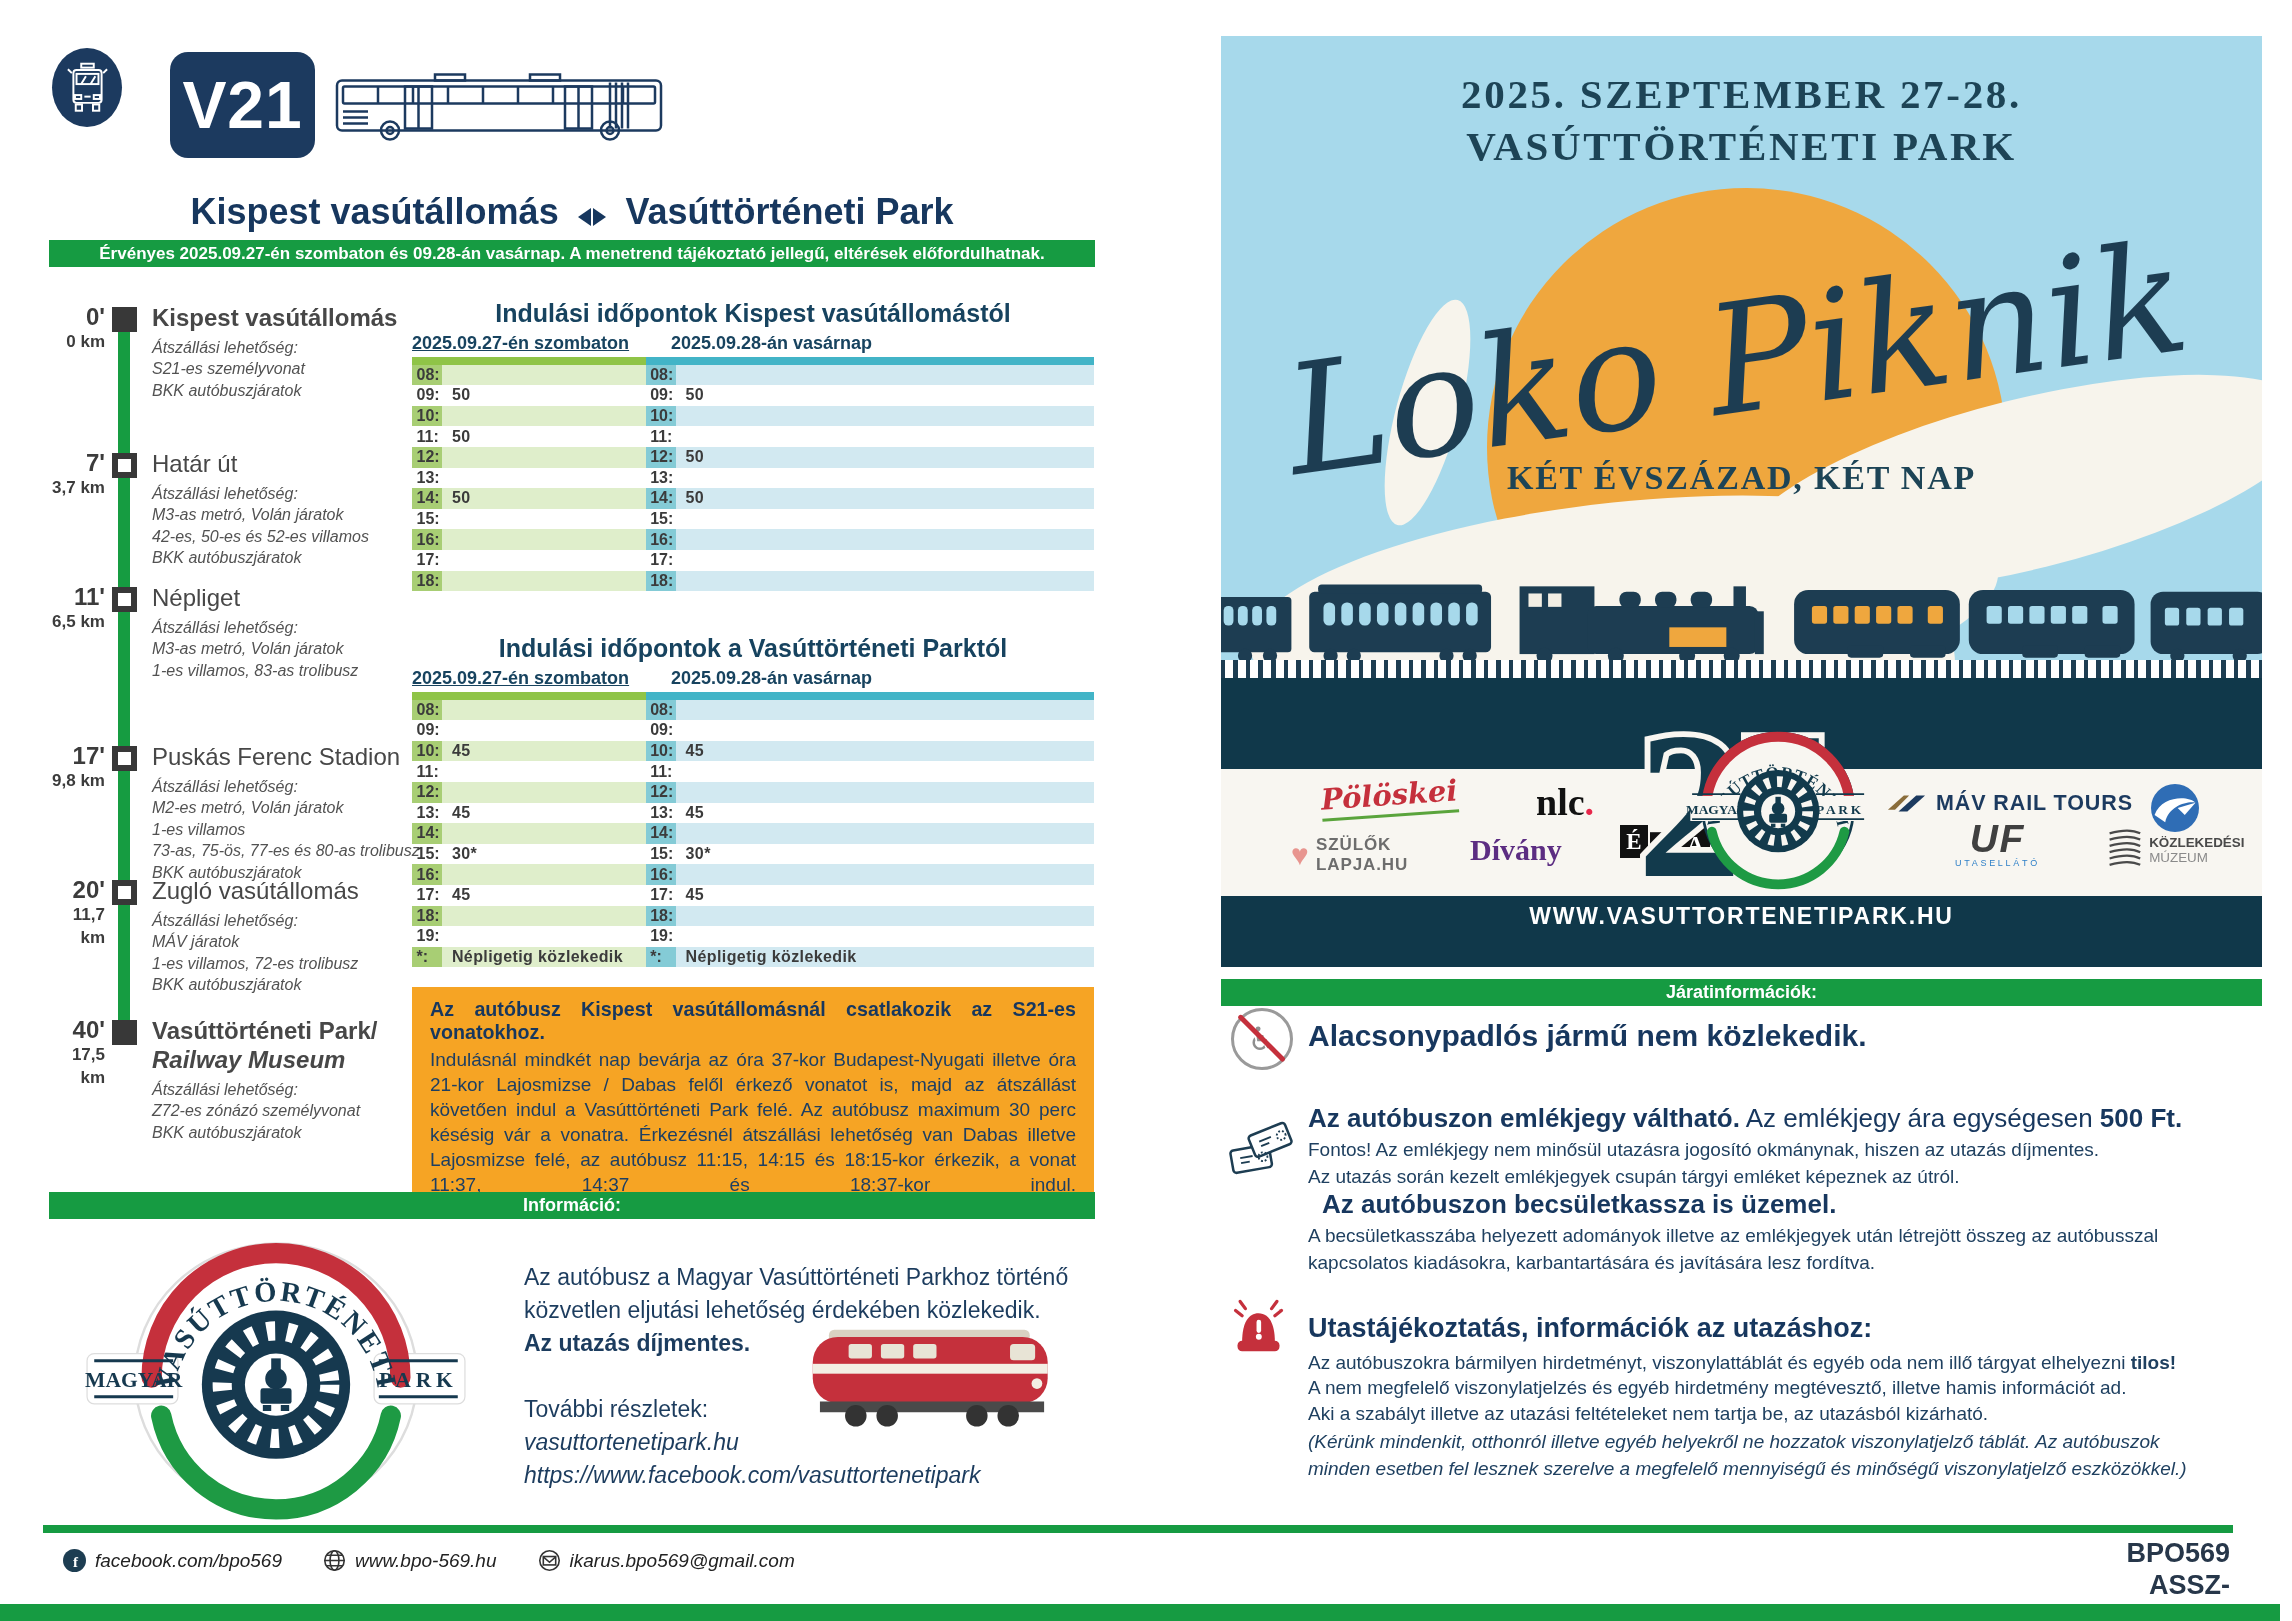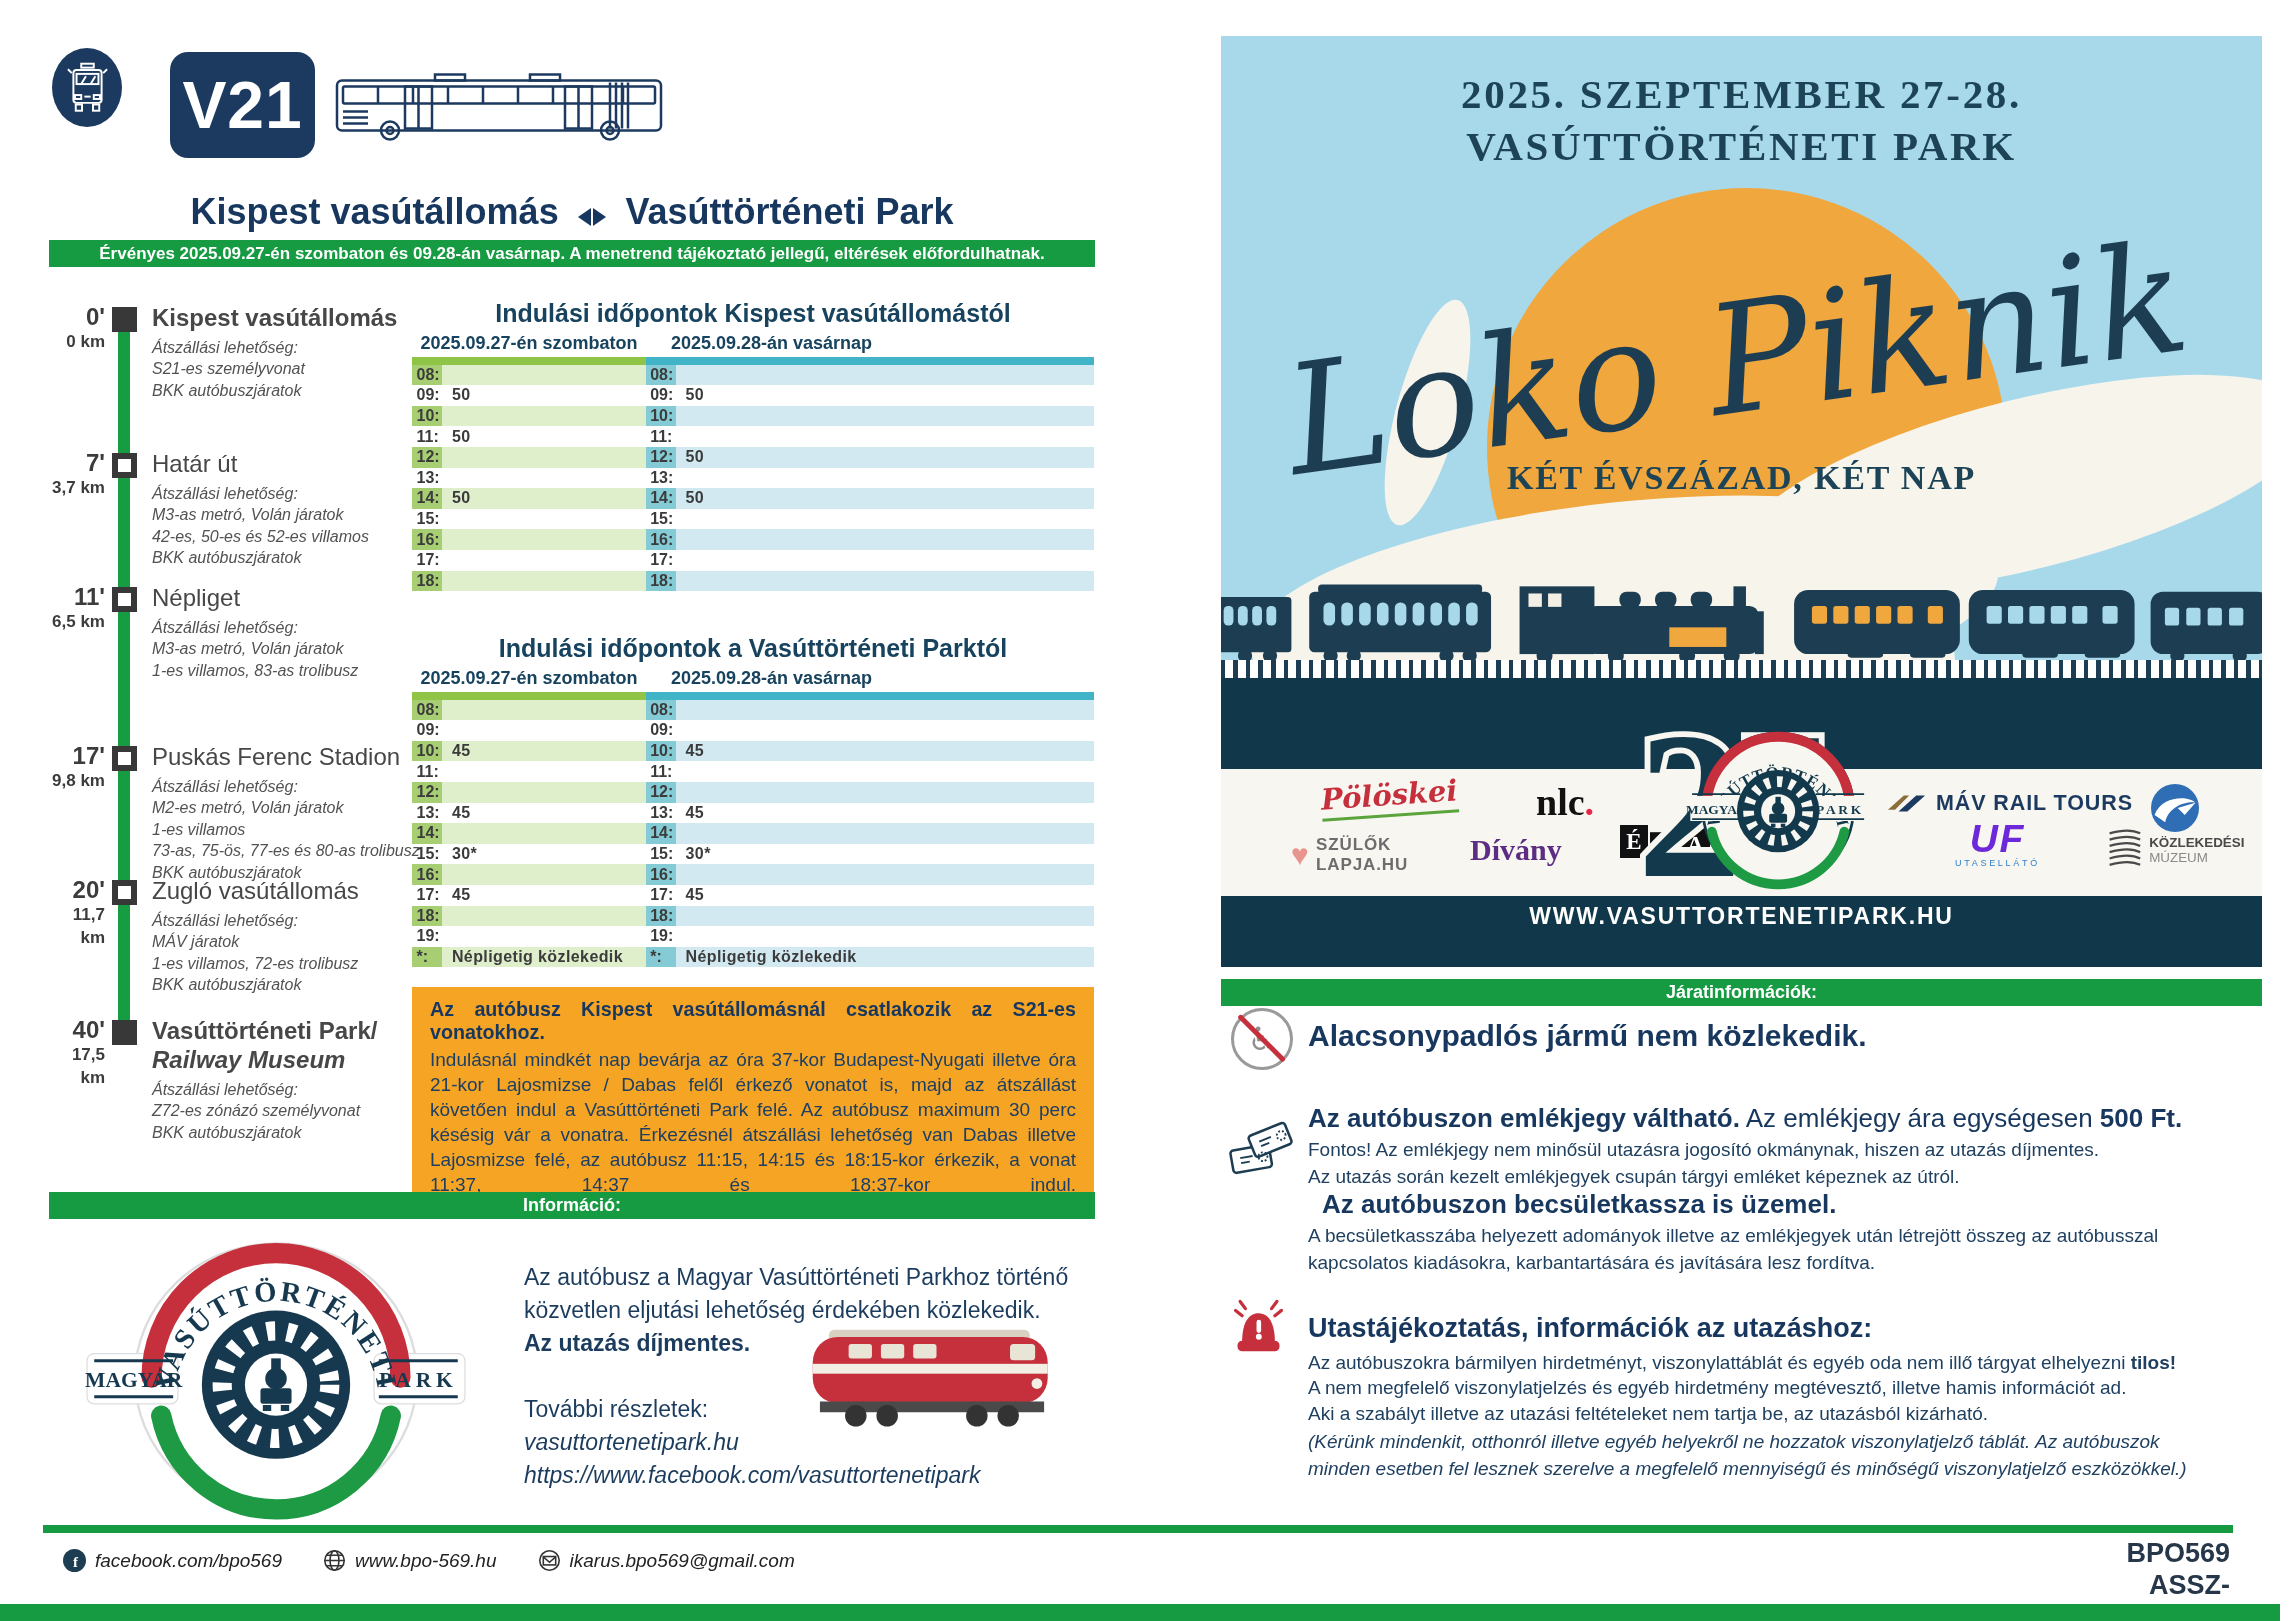--- a/index.html
+++ b/index.html
@@ -37,21 +37,21 @@
   .stop-body{position:absolute;left:103px;top:-3.6px;width:296px;}
   .stop-name{font-size:24px;color:#474747;line-height:29px;}
   .stop-name.bold{font-weight:bold;}
   .stop-name2{font-size:24px;color:#474747;font-weight:bold;font-style:italic;line-height:29px;}
   .transfers{margin-top:4.5px;font-size:16px;font-style:italic;color:#525252;line-height:21.5px;}
 
   
   .tt{left:412px;width:682px;}
   .tt-title{text-align:center;font-size:25px;font-weight:bold;color:#17435f;margin-bottom:5.4px;}
   .tt-headrow{display:flex;height:24px;}
-  .tt-headrow .h1{width:234px;text-align:center;font-size:18px;font-weight:bold;color:#17435f;}
+  .tt-headrow .h1{width:234px;text-align:left;font-size:18px;font-weight:bold;color:#17435f;text-decoration:underline;}
   .tt-headrow .h2{width:251px;text-align:center;font-size:18px;font-weight:bold;color:#17435f;}
   .tt-cols{display:flex;}
   .tt-col{display:flex;flex-direction:column;}
   .tt-col.sat{width:234px;}
   .tt-col.sun{width:449px;}
   .tt-strip{height:7.2px;}
   .sat .tt-strip{background:#8fc447;}
   .sun .tt-strip{background:#42b4c7;}
   .tt-row{display:flex;height:20.6px;font-weight:bold;font-size:16px;color:#3b3b3b;}
   .tt-hour{width:30px;padding-left:4.5px;box-sizing:border-box;display:flex;align-items:center;}
@@ -113,21 +113,21 @@
   .sp-divany{left:249px;top:64px;font-family:"Liberation Serif",serif;font-weight:bold;font-size:30px;color:#5c2d82;}
   .sp-eva{left:399px;top:56px;}
   .sp-eva span{display:inline-block;background:#111;color:#fff;font-family:"Liberation Serif",serif;
                font-weight:bold;font-size:23px;padding:3.6px 6.3px;margin-right:1.8px;}
   .sp-eva span:nth-child(2){transform:translateY(7.2px);}
   .sp-eva span:nth-child(3){transform:translateY(2.7px);}
   .sp-mavrail{left:665px;top:21.5px;display:flex;align-items:center;gap:9px;}
   .sp-mavrail .txt{font-size:21.5px;font-weight:bold;color:#1c3a5f;letter-spacing:0.9px;}
   .sp-mavlogo{left:921px;top:7.2px;}
   .sp-uf{left:734px;top:50px;text-align:center;}
-  .sp-uf .big{font-size:39px;font-weight:bold;color:#6d28d9;font-style:italic;letter-spacing:1.8px;line-height:39px;}
+  .sp-uf .big{font-size:39px;font-weight:bold;color:#404040;font-style:italic;letter-spacing:1.8px;line-height:39px;}
   .sp-uf .sub{font-size:9px;color:#2f80c8;letter-spacing:2.7px;}
   .sp-muzeum{left:885px;top:57px;display:flex;align-items:center;gap:7.2px;}
   .sp-muzeum .txt{font-size:13.4px;font-weight:bold;color:#4a4a4a;line-height:15px;}
   .sp-muzeum .txt .l2{color:#8a8a8a;font-weight:normal;}
 
   
   .svc-bar{left:1221px;top:979px;width:1041px;height:27px;font-size:18px;}
   .svc-head{position:absolute;font-weight:bold;color:#17375e;}
   .svc-body{position:absolute;color:#1f4060;font-size:19px;line-height:27px;}
   .nolow-icon{left:1231px;top:1008px;width:56px;height:56px;border:3.6px solid #9a9a9a;border-radius:50%;

